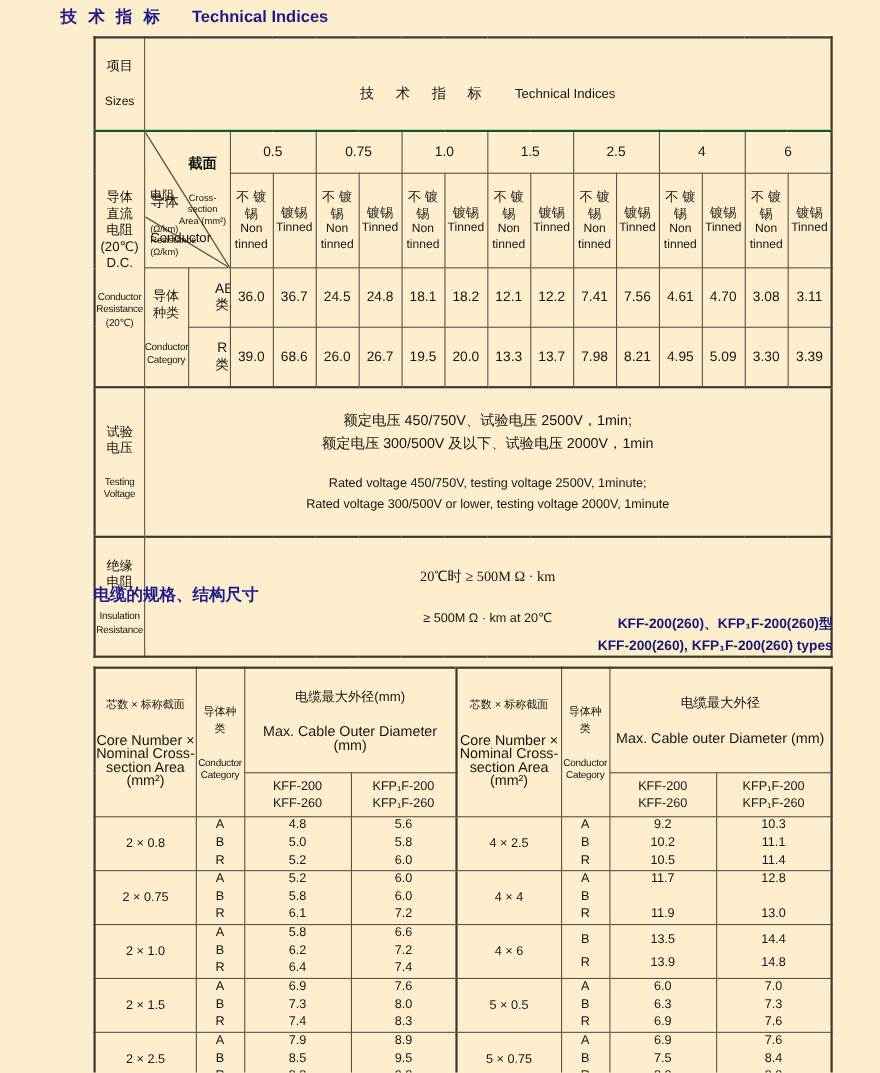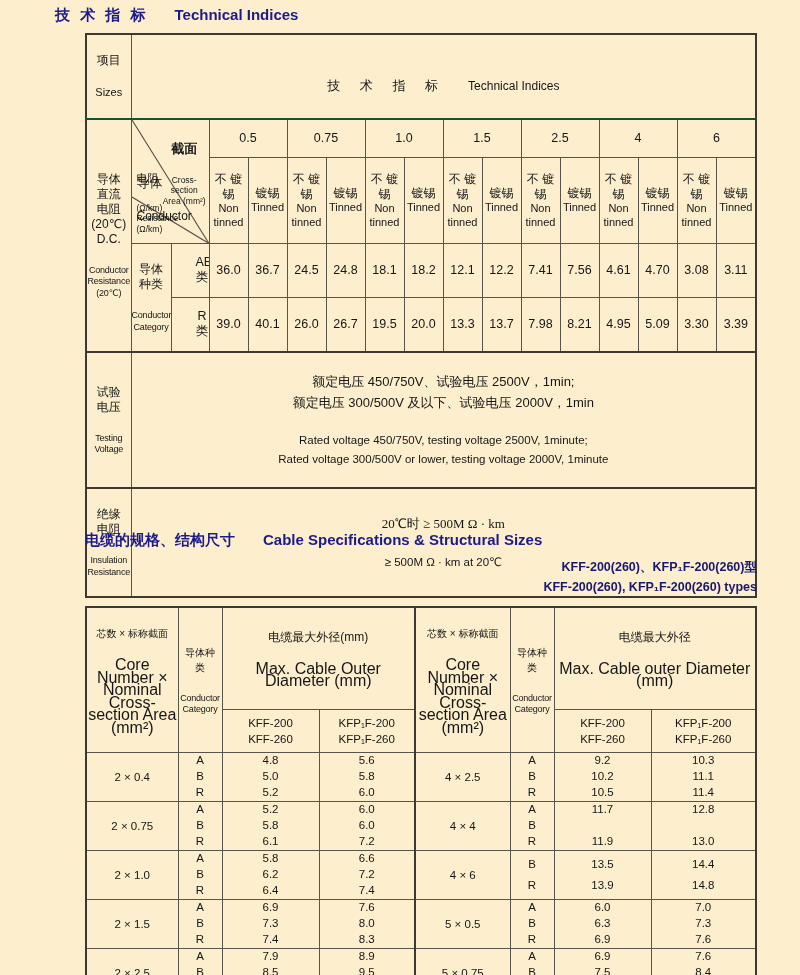--- a/index.html
+++ b/index.html
@@ -18,21 +18,21 @@
   
   table{border-collapse:collapse;table-layout:fixed;}
   td{border:1px solid #57544a;text-align:center;vertical-align:middle;padding:0;white-space:pre-line;overflow:hidden;}
   #table1{left:85px;top:33px;width:670px;border:2px solid #3b3930;}
   #table2{left:85px;top:606px;width:670px;border:2px solid #3b3930;border-bottom-width:3px;}
   
   .zh13{font-size:13px;line-height:17px;}
   .zh12{font-size:12px;line-height:15px;}
   .zh11{font-size:10px;line-height:15px;}
   .en11{font-size:11px;line-height:13.5px;}
-  .en10{font-size:16px;line-height:12.5px;}
+  .en10{font-size:13px;line-height:12.5px;}
   .en9{font-size:9px;line-height:11.5px;letter-spacing:-0.2px;}
   
   .r1{height:34px;} .r2{height:39px;} .r3{height:86px;}
   .r4{height:47px;} .r5{height:48px;} .r6{height:103px;} .r7{height:103px;}
   .r1 td{border-bottom:2px solid #14532d;}
   .r5 td, .bb-thick{border-bottom:2px solid #3b3930;}
   .r6 td{border-bottom:2px solid #3b3930;}
   .hdr-zh{font-size:13px;letter-spacing:8px;}
   .hdr-en{font-size:12px;margin-left:22px;}
   .sec{font-size:12.5px;}
@@ -187,21 +187,21 @@
     <td class="val">7.41</td>
     <td class="val">7.56</td>
     <td class="val">4.61</td>
     <td class="val">4.70</td>
     <td class="val">3.08</td>
     <td class="val">3.11</td>
   </tr>
   <tr class="r5">
     <td class="rowlab">R 类</td>
     <td class="val">39.0</td>
-    <td class="val">40.1</td>
+    <td class="val">68.6</td>
     <td class="val">26.0</td>
     <td class="val">26.7</td>
     <td class="val">19.5</td>
     <td class="val">20.0</td>
     <td class="val">13.3</td>
     <td class="val">13.7</td>
     <td class="val">7.98</td>
     <td class="val">8.21</td>
     <td class="val">4.95</td>
     <td class="val">5.09</td>
@@ -232,21 +232,20 @@
     <td colspan="16">
       <div class="ins-zh">20℃时 ≥ 500M Ω · km</div>
       <div class="ins-en">≥ 500M Ω · km at 20℃</div>
     </td>
   </tr>
 </tbody>
   </table>
 
 <div id="title2" class="abs title">
   <span>电缆的规格、结构尺寸</span>
-  <span>Cable Specifications &amp; Structural Sizes</span>
 </div>
 <div id="subtitle" class="abs">
   <div>KFF-200(260)、KFP₁F-200(260)型</div>
   <div>KFF-200(260), KFP₁F-200(260) types</div>
 </div>
 
 <table id="table2" class="abs">
   <colgroup>
     <col style="width:92px">
       <col style="width:44px">
@@ -299,21 +298,21 @@
 KFF-260</td>
     <td>KFP₁F-200
 KFP₁F-260</td>
     <td>KFF-200
 KFF-260</td>
     <td>KFP₁F-200
 KFP₁F-260</td>
   </tr>
 
   <tr class="grp">
-    <td class="gsize">2 × 0.4</td>
+    <td class="gsize">2 × 0.8</td>
     <td class="gcol">A
 B
 R</td>
     <td class="gcol">4.8
 5.0
 5.2</td>
     <td class="gcol">5.6
 5.8
 6.0</td>
     <td class="gsize mid">4 × 2.5</td>

